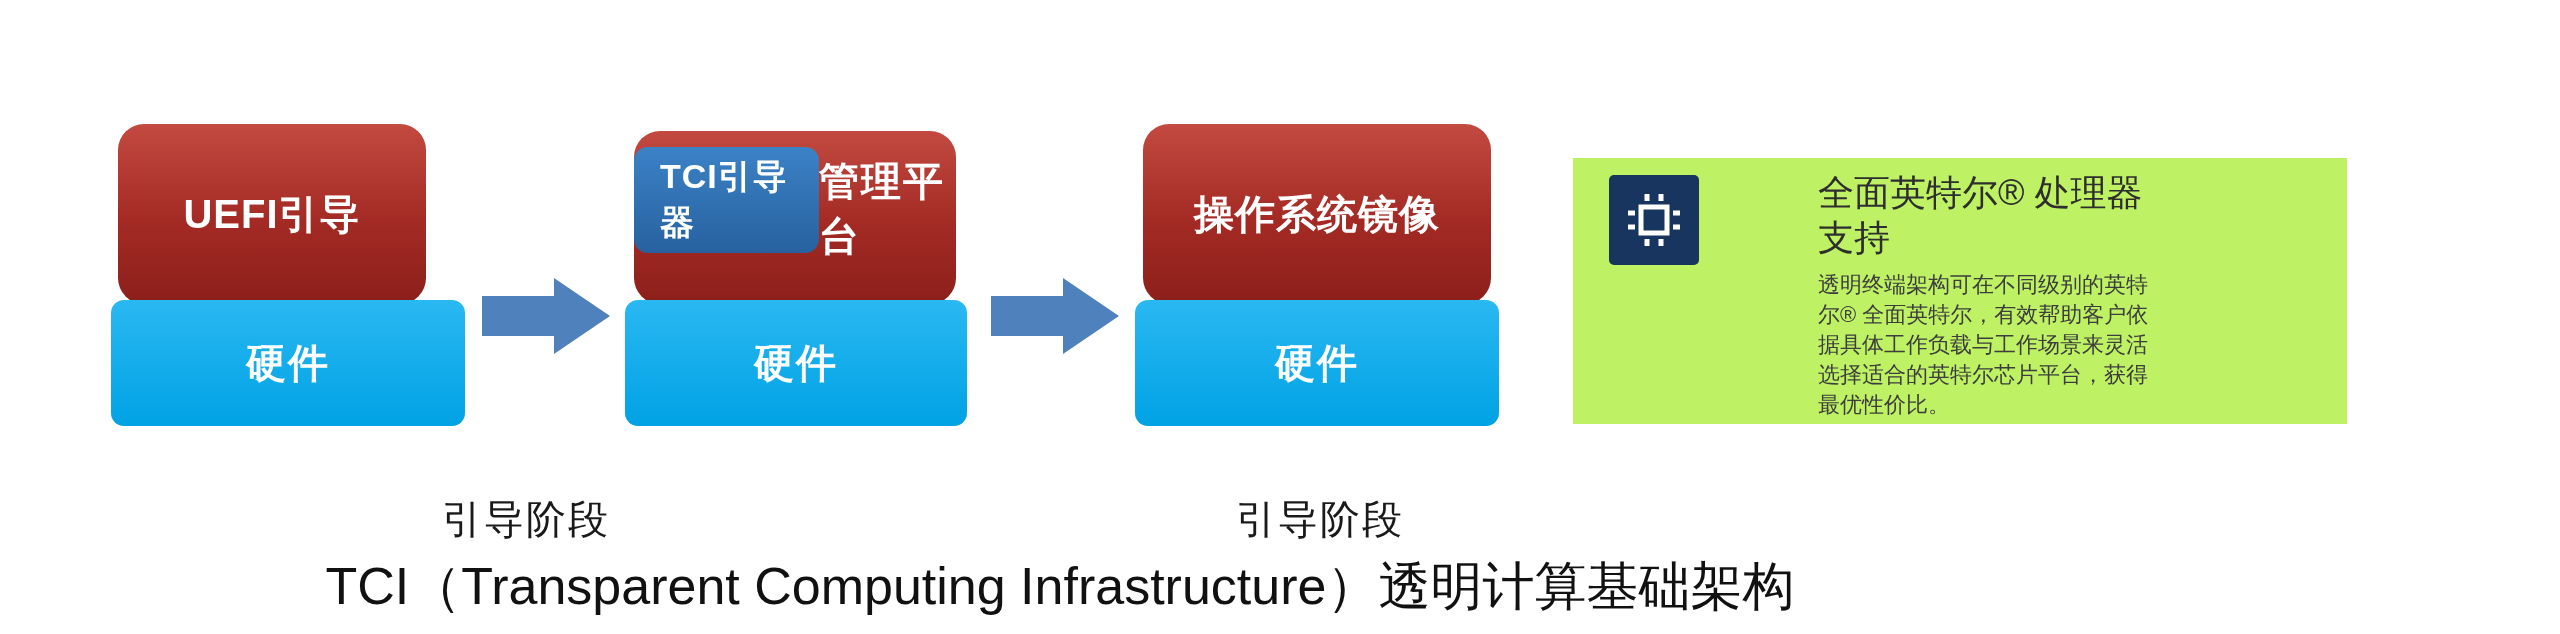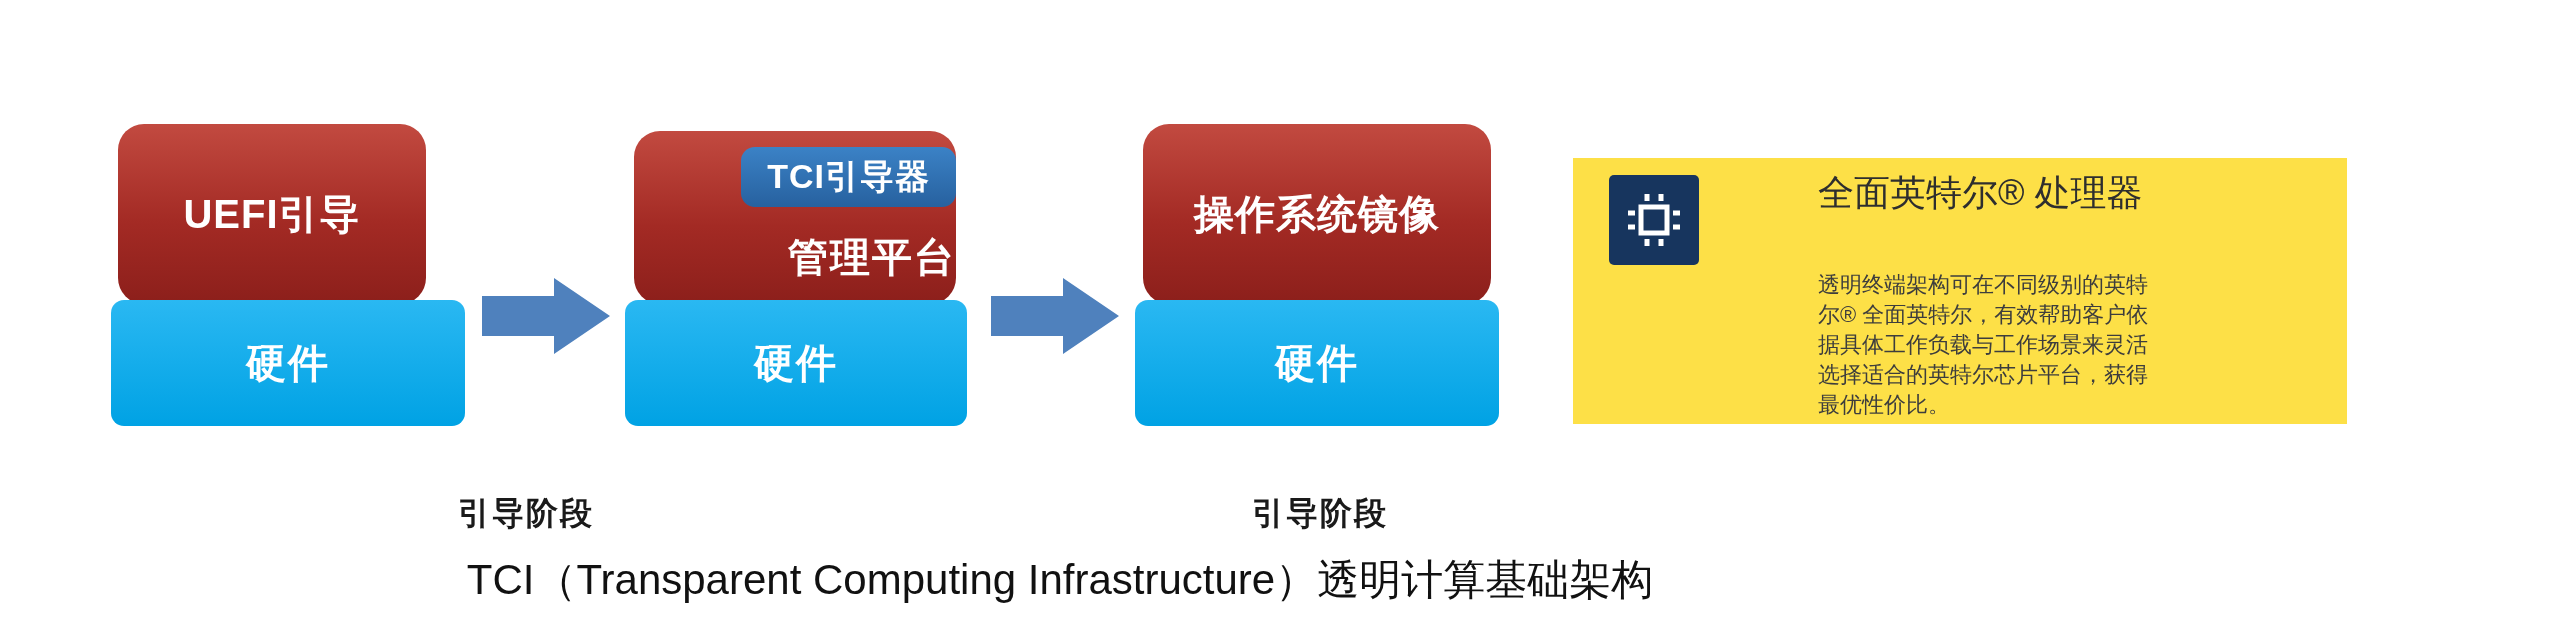--- a/index.html
+++ b/index.html
@@ -28,21 +28,21 @@
     background: linear-gradient(180deg, #2ab8f2 0%, #00a2e4 100%);
     border-radius: 13px;
     color: #ffffff;
     font-weight: bold;
     display: flex; align-items: center; justify-content: center;
     font-size: 40px;
     letter-spacing: 2px;
   }
   .stage2-content {
     position: absolute;
-    display: flex; flex-direction: column; align-items: flex-end;
+    display: flex; align-items: flex-start;
     color: #fff; font-weight: bold;
   }
   .badge {
     background: linear-gradient(180deg, #3b82c6 0%, #27619f 100%);
     border-radius: 14px;
     color: #ffffff;
     font-size: 34px;
     font-weight: bold;
     padding: 7px 26px;
     margin-top: 16px;
@@ -53,40 +53,40 @@
     margin-top: 23px;
     letter-spacing: 2px;
   }
 
   .arrow-svg { position: absolute; }
 
   .phase-label {
     position: absolute;
     width: 400px;
     text-align: center;
-    font-size: 32px;
-    font-weight: 700;
+    font-size: 40px;
+    font-weight: 400;
     color: #1a1a1a;
     letter-spacing: 2px;
   }
   .caption {
     position: absolute;
     left: 60px; top: 552px; width: 2000px;
     text-align: center;
-    font-size: 42px;
+    font-size: 52px;
     font-weight: 500;
     color: #111111;
   }
 
   
   .panel {
     position: absolute;
     left: 1573px; top: 158px;
     width: 774px; height: 266px;
-    background: #fde047;
+    background: #bef264;
   }
   .panel .chip {
     position: absolute; left: 36px; top: 17px;
   }
   .panel .heading {
     position: absolute; left: 245px; top: 12px;
     width: 440px;
     font-size: 36px;
     line-height: 45px;
     color: #2e2e2e;
@@ -145,17 +145,18 @@
   <div class="panel">
     <svg class="chip" width="90" height="90" viewBox="0 0 90 90">
       <rect width="90" height="90" rx="5" fill="#17355e"></rect>
       <rect x="32" y="32" width="26" height="26" fill="none" stroke="#ffffff" stroke-width="5"></rect>
       <g stroke="#ffffff" stroke-width="5">
         <path d="M38 19v7 M52 19v7 M38 64v7 M52 64v7 M19 38h7 M19 52h7 M64 38h7 M64 52h7"></path>
       </g>
     </svg>
     <div class="heading">
       <div>全面英特尔® 处理器</div>
+      <div>支持</div>
     </div>
     <div class="body-text">透明终端架构可在不同级别的英特尔® 全面英特尔，有效帮助客户依据具体工作负载与工作场景来灵活选择适合的英特尔芯片平台，获得最优性价比。</div>
   </div>
 
 </div>
 
 </body></html>

